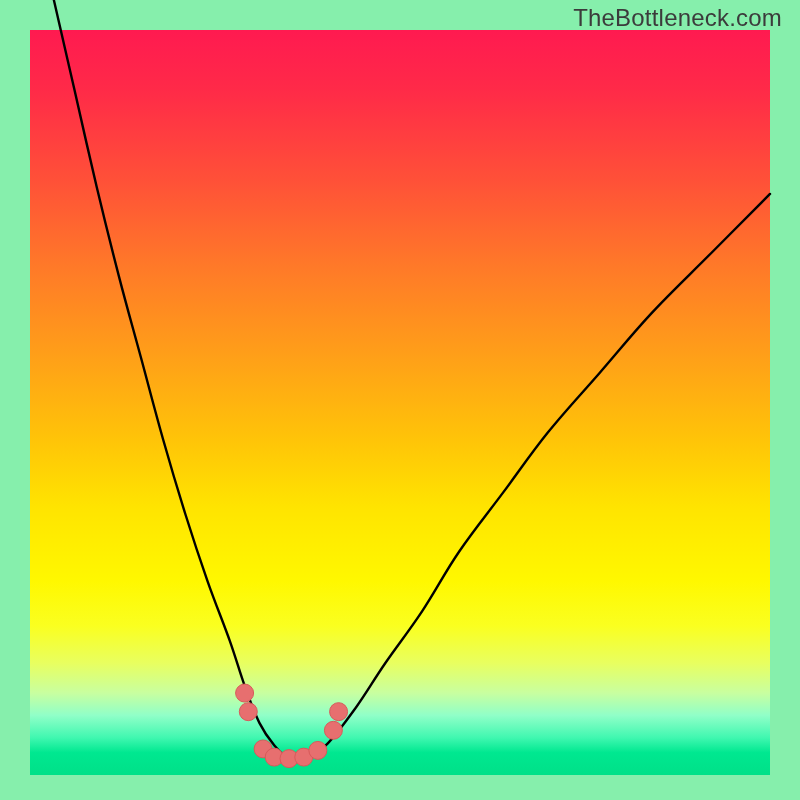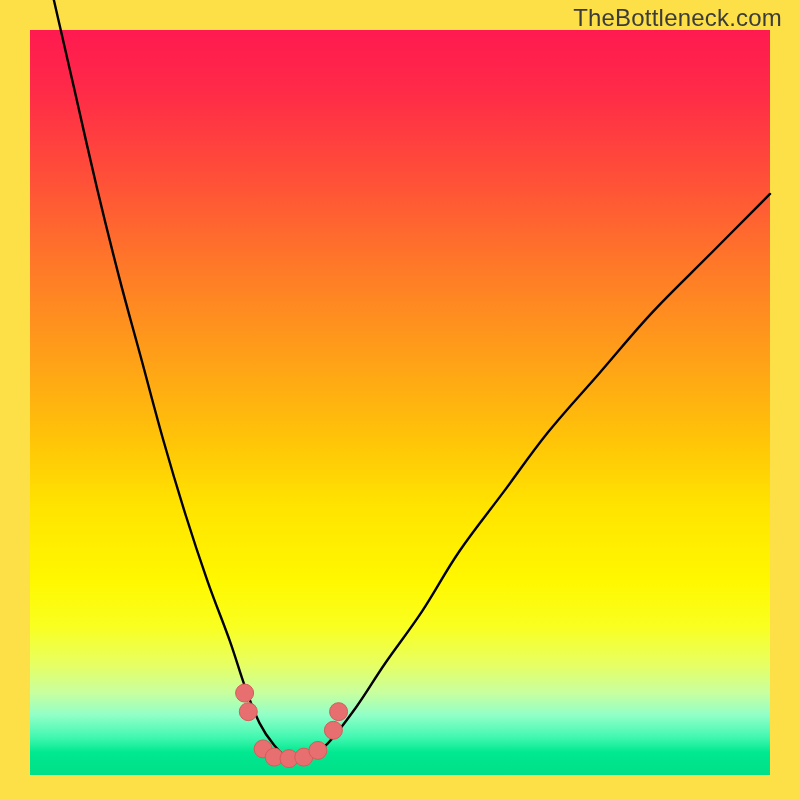--- a/index.html
+++ b/index.html
@@ -8,21 +8,21 @@
     width: 800px;
     height: 800px;
     overflow: hidden;
     background: #000;
     font-family: Arial, Helvetica, sans-serif;
   }
   .frame {
     position: relative;
     width: 800px;
     height: 800px;
-    background: #fde047;
+    background: #86efac;
   }
   .plot {
     position: absolute;
     left: 30px;
     top: 30px;
     width: 740px;
     height: 745px;
     
     background: linear-gradient(to bottom,
       #ff1a50 0%,

